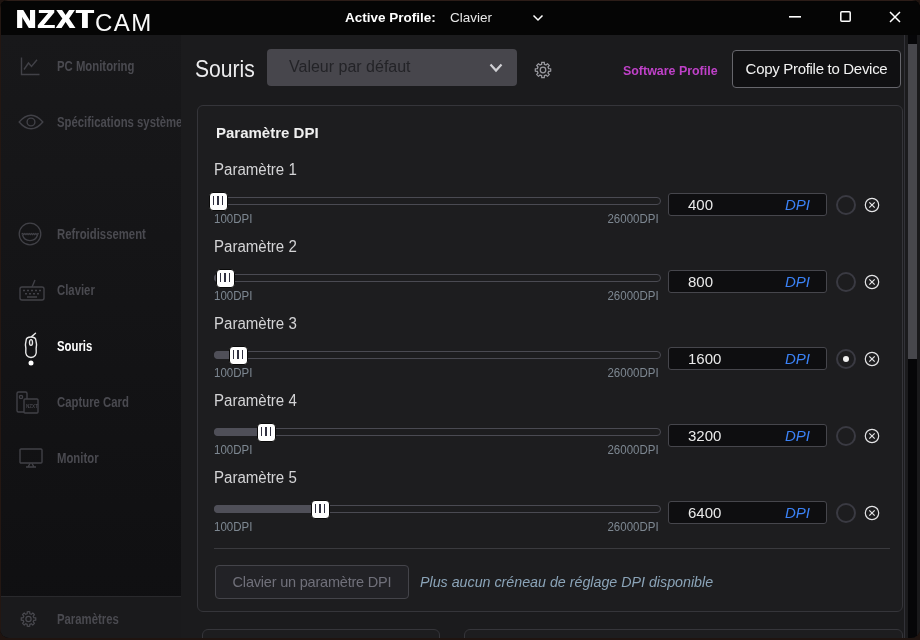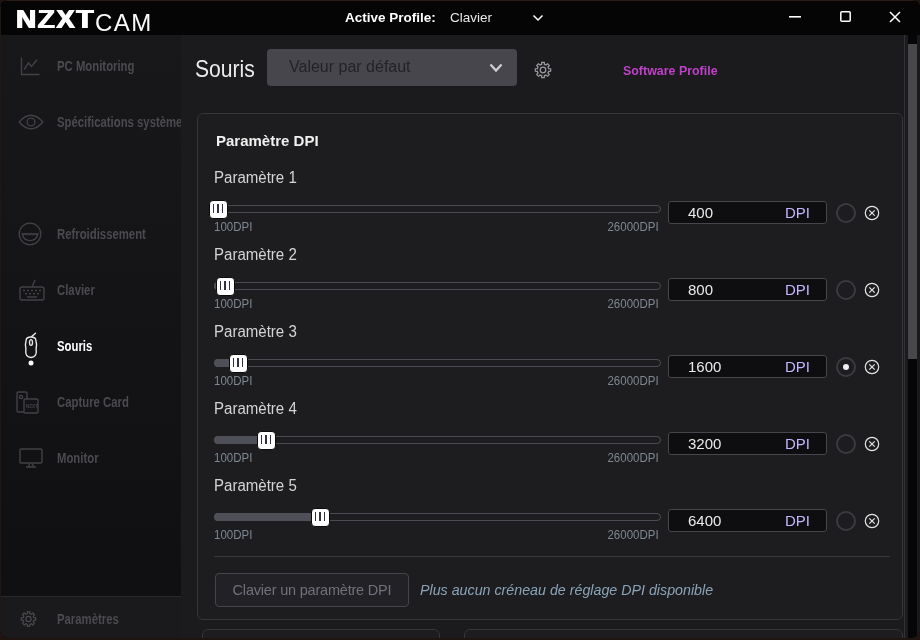--- a/index.html
+++ b/index.html
@@ -27,36 +27,36 @@
   
   #main { left:181px; top:35px; width:739px; height:605px; background:#1b1b1d; }
   #h-souris { left:14px; top:20px; font-size:24px; font-weight:400; color:#ececee; transform:scaleX(0.88); transform-origin:left top; }
   #dd { left:86px; top:14px; width:250px; height:37px; background:#47464c; border-radius:4px; }
   #dd .txt { position:absolute; left:14px; top:9px; font-size:16px; color:#232327;margin-left:8px; }
   #gear-top { left:353px; top:26px; }
   #sw-profile { left:442px; top:28px; font-size:13.5px; font-weight:bold; color:#bf41c8; transform:scaleX(0.92); transform-origin:left top; }
   #copy-btn { left:551px; top:15px; width:169px; height:38px; background:#101012; border:1px solid #66666c; border-radius:4px; text-align:center; line-height:36px; font-size:15px; letter-spacing:-0.3px; color:#f2f2f2; }
 
   
-  #panel { left:16px; top:78px; width:706px; height:507px; background:#1d1d1f; border:1px solid #35353a; border-radius:6px; }
+  #panel { left:16px; top:70px; width:706px; height:507px; background:#1d1d1f; border:1px solid #35353a; border-radius:6px; }
   #panel-title { left:18px; top:18px; font-size:15px; font-weight:bold; color:#f0f0f0; }
 
   .row-label { position:absolute; left:16px; font-size:16px; color:#d4d4d6; transform:scaleX(0.94); transform-origin:left top; }
   .dpi-min { position:absolute; left:16px; font-size:12.5px; color:#7d8791; transform:scaleX(0.92); transform-origin:left top; }
   .dpi-max { position:absolute; font-size:12.5px; color:#7d8791; right:243px; transform:scaleX(0.92); transform-origin:right top; }
 
   .track { position:absolute; left:16px; width:447px; height:8px; border:1px solid #4a4a52; border-radius:4px; background:transparent; }
   .fill  { position:absolute; left:16px; height:8px; background:#4f4f58; border-radius:4px; }
   .handle { position:absolute; width:19px; height:19px; background:#fff; border:1.5px solid #0a0a0a; border-radius:4px; }
   .handle i { position:absolute; top:3.2px; width:1.3px; height:9.6px; background:#303040; }
   .handle i.a { left:3.7px; } .handle i.b { left:7.95px; } .handle i.c { left:12.2px; }
 
   .valbox { position:absolute; left:470px; width:159px; height:23px; background:#0e0e10; border:1px solid #46464c; border-radius:3px; }
   .valbox .num { position:absolute; left:19px; top:2px; font-size:15px; color:#eaeaea; }
-  .valbox .dpi { position:absolute; right:16px; top:2px; font-size:15px; color:#c4b5fd; }
+  .valbox .dpi { position:absolute; right:16px; top:2px; font-size:15px; color:#3b82f6;font-style:italic; }
   .radio { position:absolute; left:638px; width:20px; height:20px; border:2px solid #3a3a42; border-radius:50%; }
   .radio .dot { position:absolute; left:5px; top:5px; width:6px; height:6px; background:#f0f0f0; border-radius:50%; }
   .xicon { position:absolute; left:666px; }
 
   #sep { left:16px; top:442px; width:676px; height:1px; background:#3a3a3e; }
   #add-btn { left:17px; top:459px; width:194px; height:34px; background:#222226; border:1px solid #44444a; border-radius:4px; text-align:center; line-height:32px; font-size:14.5px; letter-spacing:-0.2px; color:#70707a; }
   #no-slot { left:222px; top:467px; font-size:15px; font-style:italic; color:#8ba4b8; transform:scaleX(0.95); transform-origin:left top; white-space:nowrap; }
 
   #bp1 { left:21px; top:594px; width:238px; height:20px; border:1px solid #35353a; border-radius:6px; background:#1d1d1f; }
   #bp2 { left:283px; top:594px; width:439px; height:20px; border:1px solid #35353a; border-radius:6px; background:#1d1d1f; }
@@ -165,20 +165,21 @@
       <div class="txt">Valeur par défaut</div>
       <svg class="abs" style="right:14px;top:14px" width="14" height="10" viewBox="0 0 14 10">
           <path d="M1.5 1.5 L7 7.5 L12.5 1.5" stroke="#d0d0d4" stroke-width="2.2" fill="none"></path>
         </svg>
     </div>
     <svg id="gear-top" class="abs" width="18" height="18" viewBox="0 0 20 20" fill="none" stroke="#9a9aa0" stroke-width="1.4">
       <path d="M 8.59 1.52 A 8.6 8.6 0 0 1 11.41 1.52 L 11.55 3.79 A 6.4 6.4 0 0 1 13.29 4.51 L 15.00 3.00 A 8.6 8.6 0 0 1 17.00 5.00 L 15.49 6.71 A 6.4 6.4 0 0 1 16.21 8.45 L 18.48 8.59 A 8.6 8.6 0 0 1 18.48 11.41 L 16.21 11.55 A 6.4 6.4 0 0 1 15.49 13.29 L 17.00 15.00 A 8.6 8.6 0 0 1 15.00 17.00 L 13.29 15.49 A 6.4 6.4 0 0 1 11.55 16.21 L 11.41 18.48 A 8.6 8.6 0 0 1 8.59 18.48 L 8.45 16.21 A 6.4 6.4 0 0 1 6.71 15.49 L 5.00 17.00 A 8.6 8.6 0 0 1 3.00 15.00 L 4.51 13.29 A 6.4 6.4 0 0 1 3.79 11.55 L 1.52 11.41 A 8.6 8.6 0 0 1 1.52 8.59 L 3.79 8.45 A 6.4 6.4 0 0 1 4.51 6.71 L 3.00 5.00 A 8.6 8.6 0 0 1 5.00 3.00 L 6.71 4.51 A 6.4 6.4 0 0 1 8.45 3.79 Z"></path>
       <circle cx="10" cy="10" r="3.1"></circle>
     </svg>
     <div id="sw-profile" class="abs">Software Profile</div>
+    <div id="copy-btn" class="abs">Copy Profile to Device</div>
 
     <div id="panel" class="abs">
       <div id="panel-title" class="abs">Paramètre DPI</div>
 
   <div class="row-label" style="top:55px">Paramètre 1</div>
   <div class="track" style="top:91px"></div>
   <div class="fill" style="top:91px;width:4px"></div>
   <div class="handle" style="left:10.5px;top:85.5px">
           <i class="a"></i>
           <i class="b"></i>

